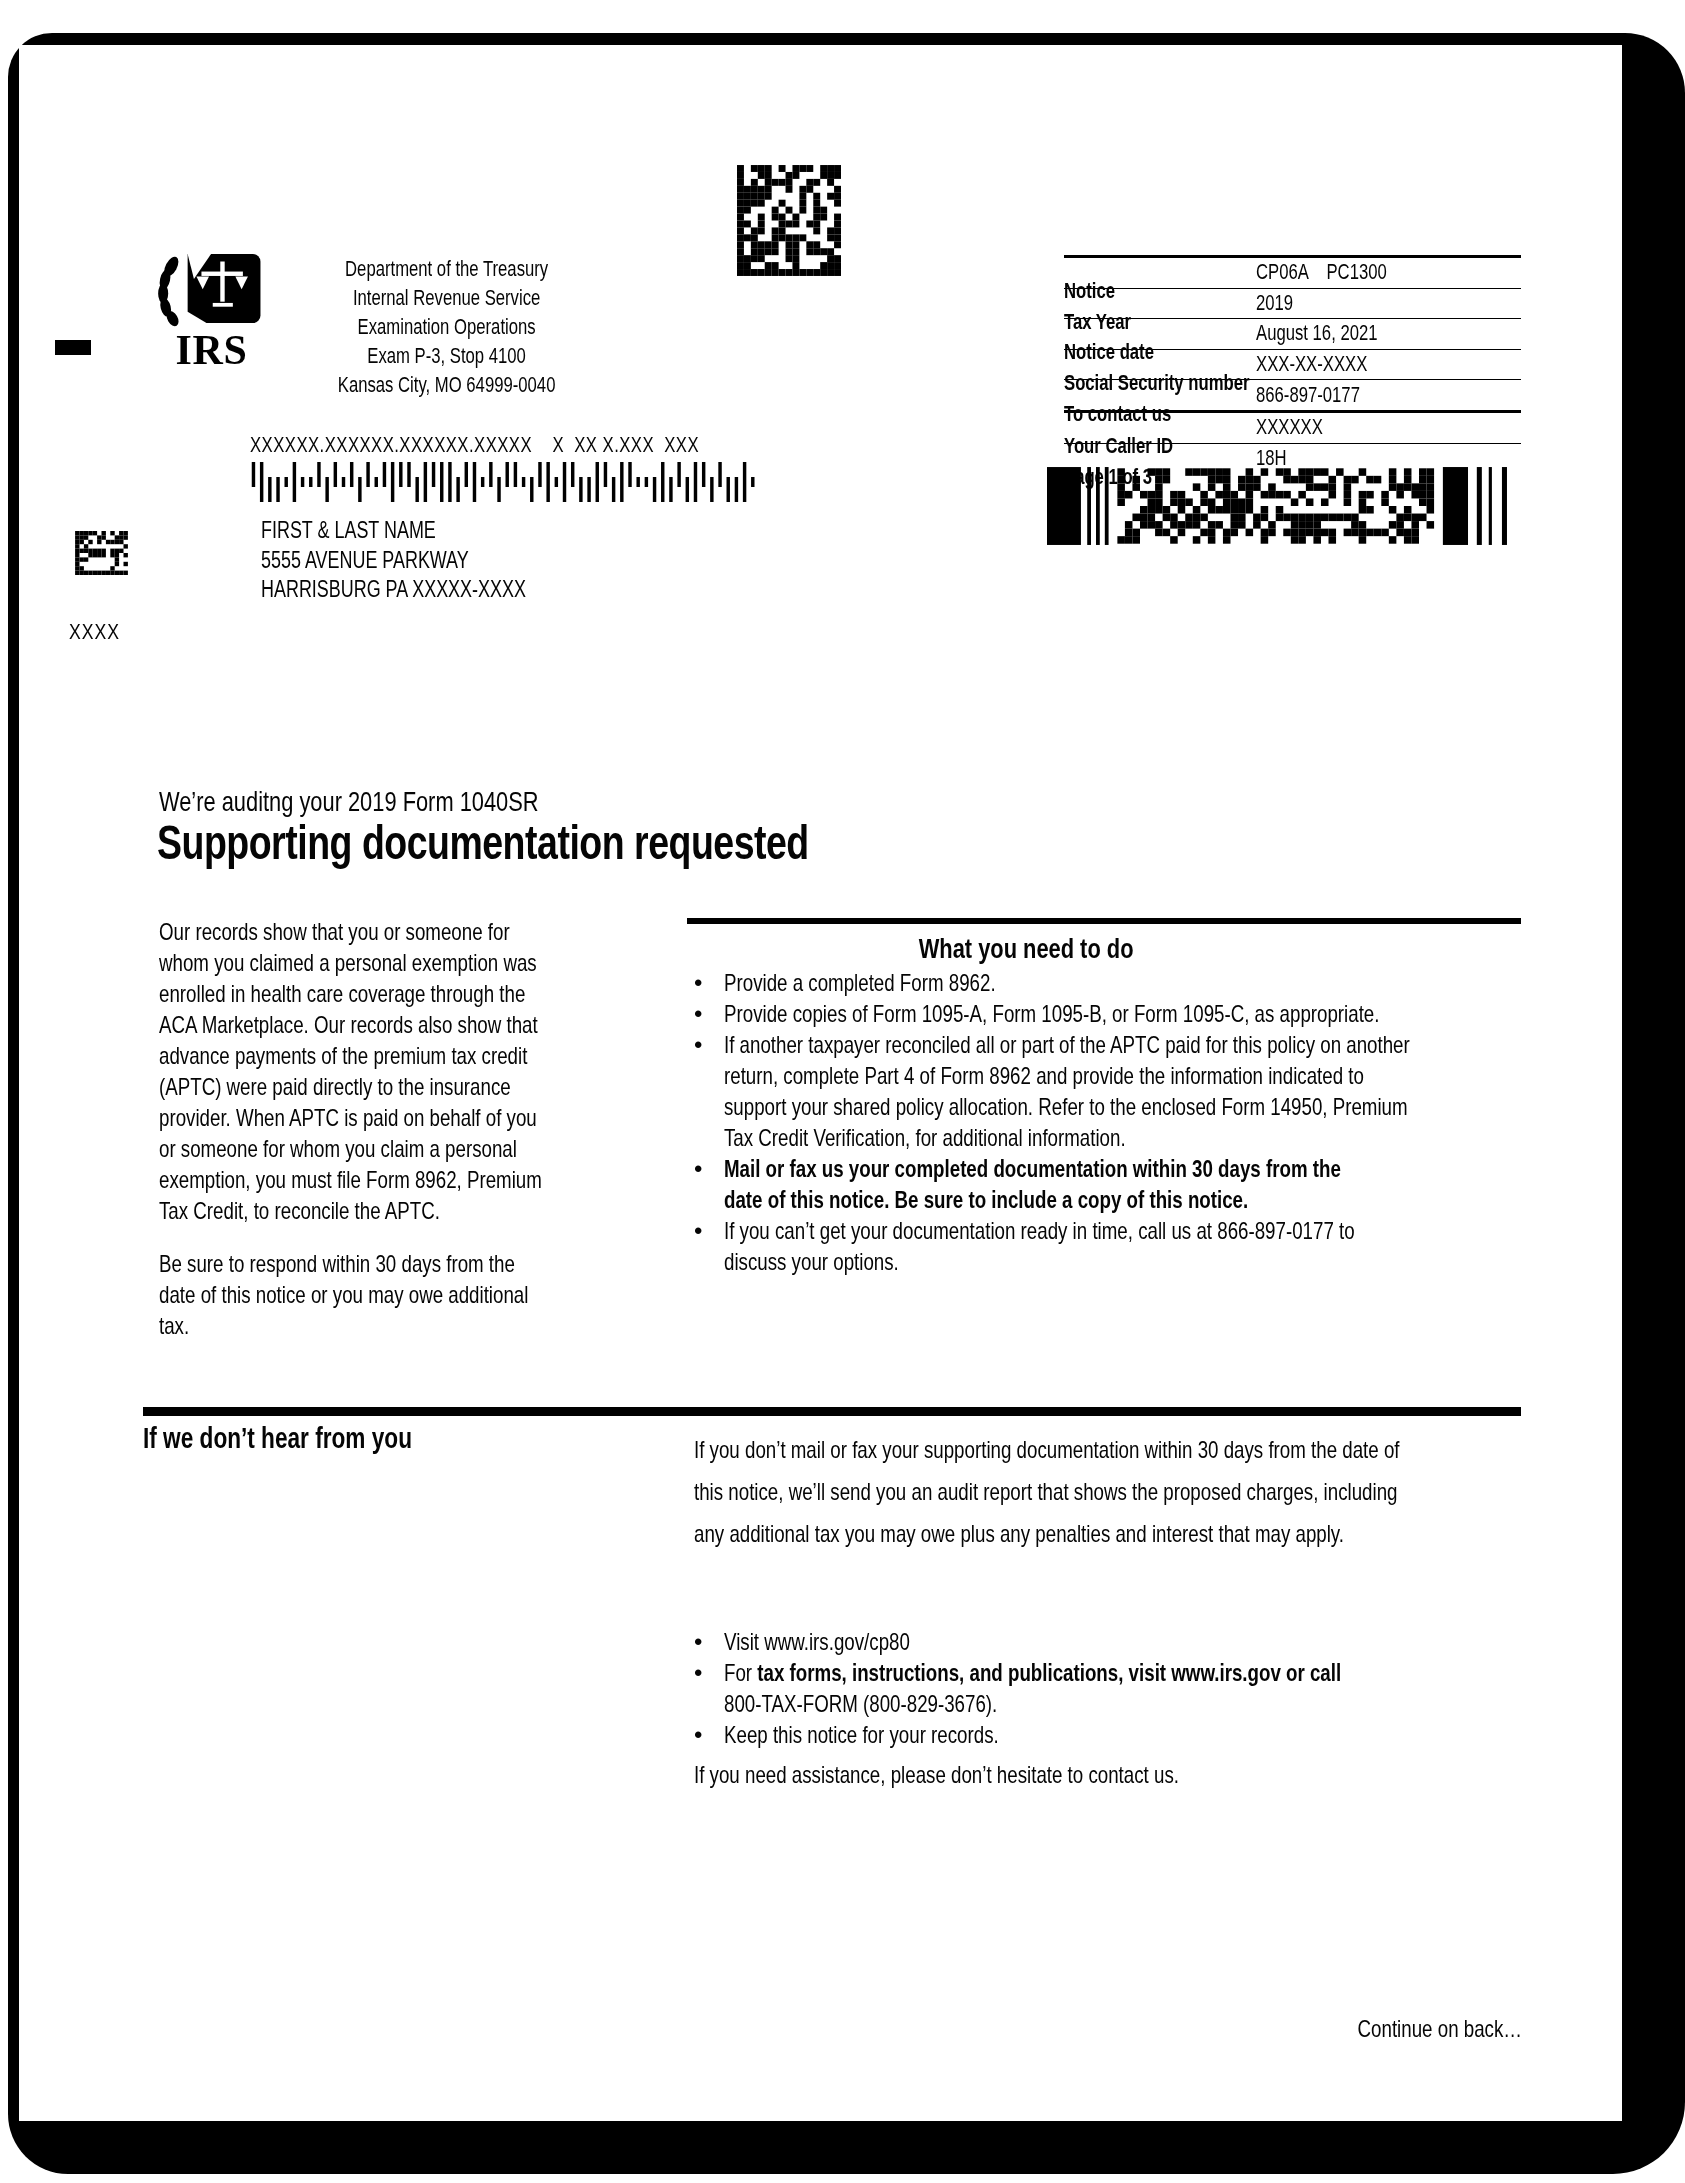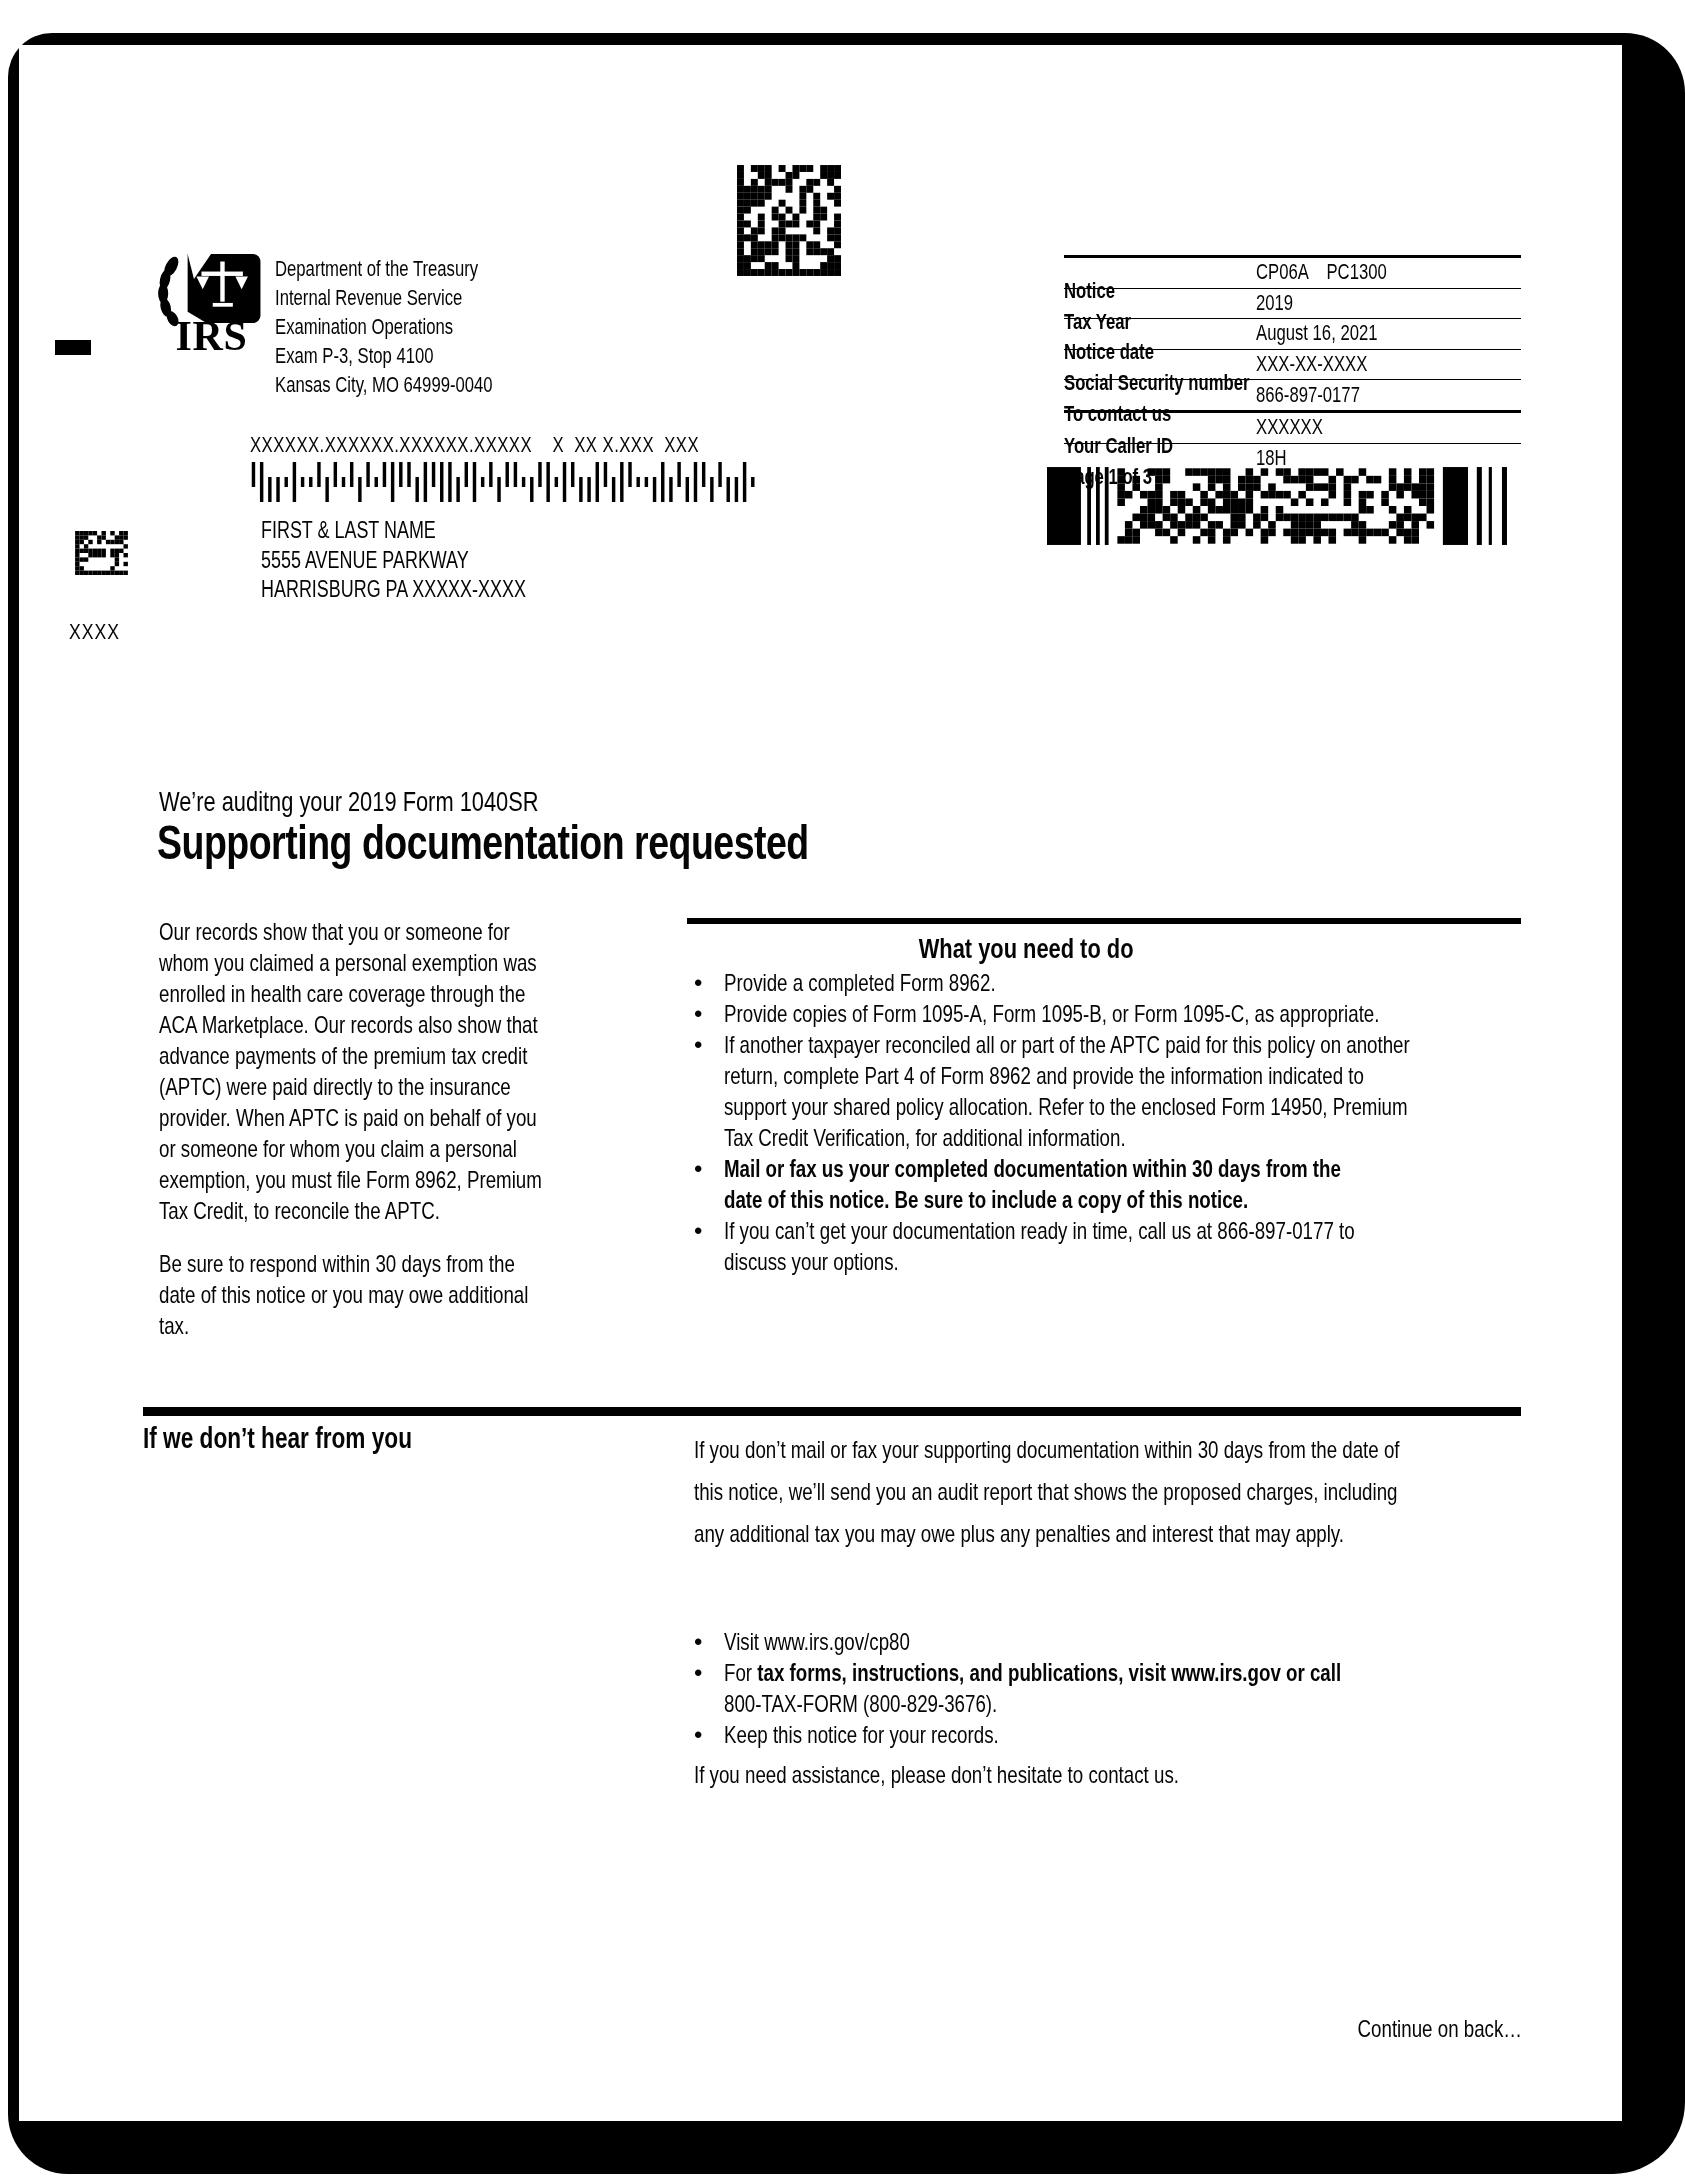--- a/index.html
+++ b/index.html
@@ -10,23 +10,23 @@
             background:#000;border-radius:44px 60px 72px 60px;}
   .sheet{position:absolute;left:19px;top:45px;width:1603px;height:2076px;background:#fff;}
   .abs{position:absolute;}
   
   .cx{display:block;transform:scaleX(0.78);transform-origin:0 0;}
   .cxi{display:inline-block;transform:scaleX(0.78);transform-origin:0 0;white-space:pre;}
   .cxr{display:block;transform:scaleX(0.78);transform-origin:100% 0;}
   .pre{white-space:pre-line;}
   .tonerdash{left:55px;top:340px;width:36px;height:14.5px;background:#000;}
   
-  .logo-text{left:155px;top:312px;width:113px;text-align:center;
+  .logo-text{left:155px;top:326px;width:113px;text-align:center;
              font-family:"Liberation Serif",serif;font-weight:700;font-size:42px;letter-spacing:0.6px;color:#000;}
-  .agency{left:275px;top:255px;font-size:21.4px;line-height:29px;width:440px;}
+  .agency{left:275px;top:255px;font-size:21.4px;line-height:29px;width:440px;text-align:center;}
   
   .ntable{left:1064px;top:255px;width:457px;}
   .trow{display:flex;height:29.6px;border-top:1.9px solid #000;align-items:center;}
   .trow:nth-child(1){border-top-width:3.1px;}
   .trow:nth-child(6){border-top-width:3.1px;}
   .tl{width:192px;font-weight:700;font-size:21.4px;margin-top:38px;}
   .tv{font-size:21.4px;}
   
   .metaline{left:250px;top:433px;font-size:21.4px;letter-spacing:0.6px;}
   .recipient{left:261px;top:516px;font-size:23px;line-height:29.6px;font-weight:500;}

